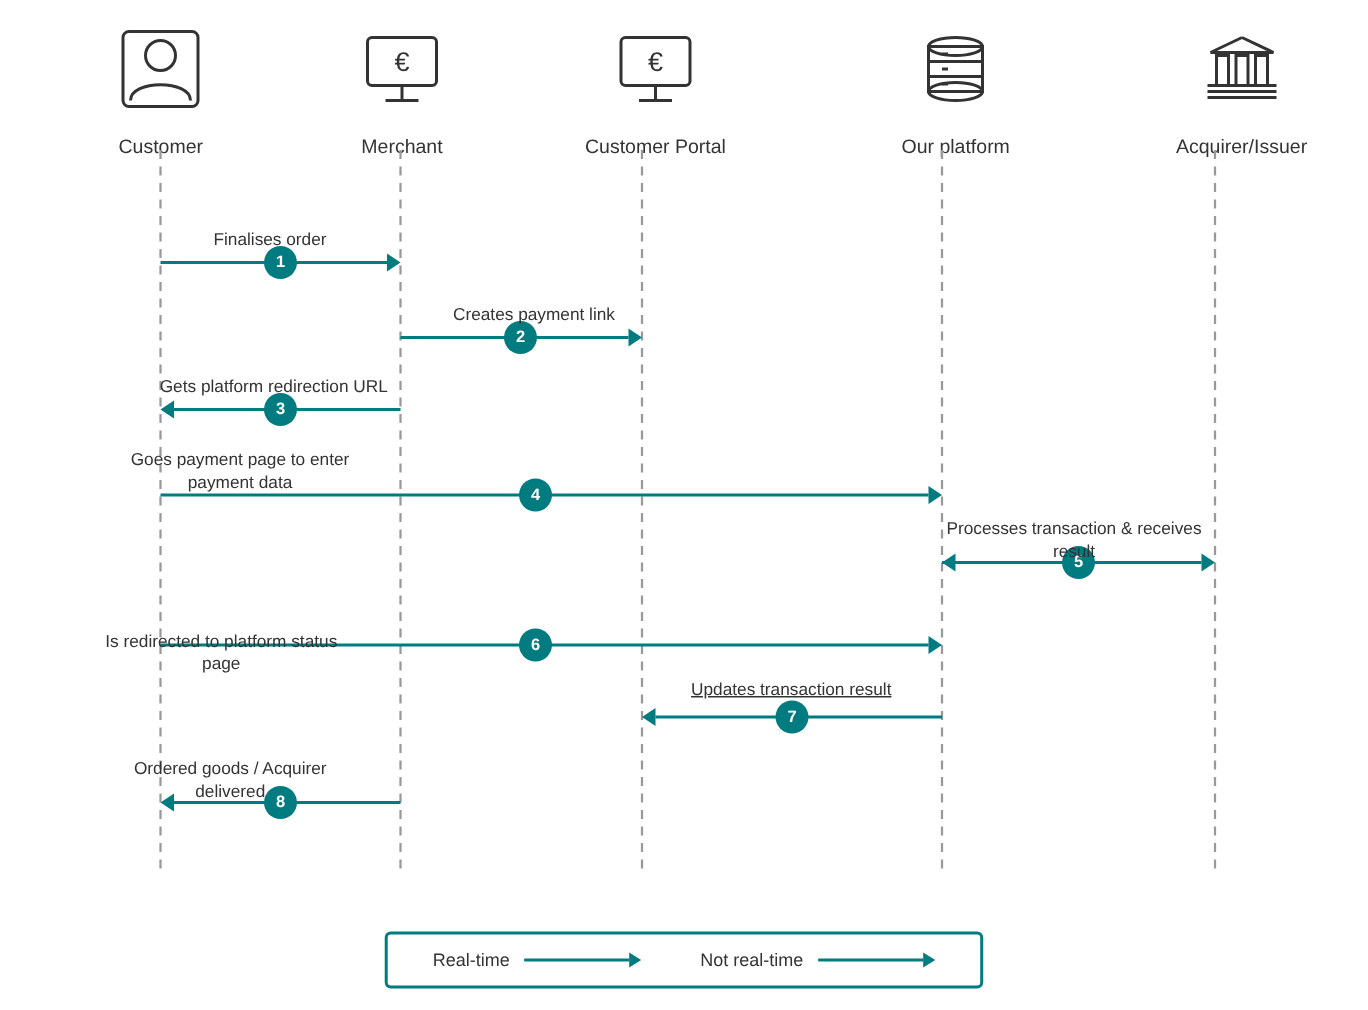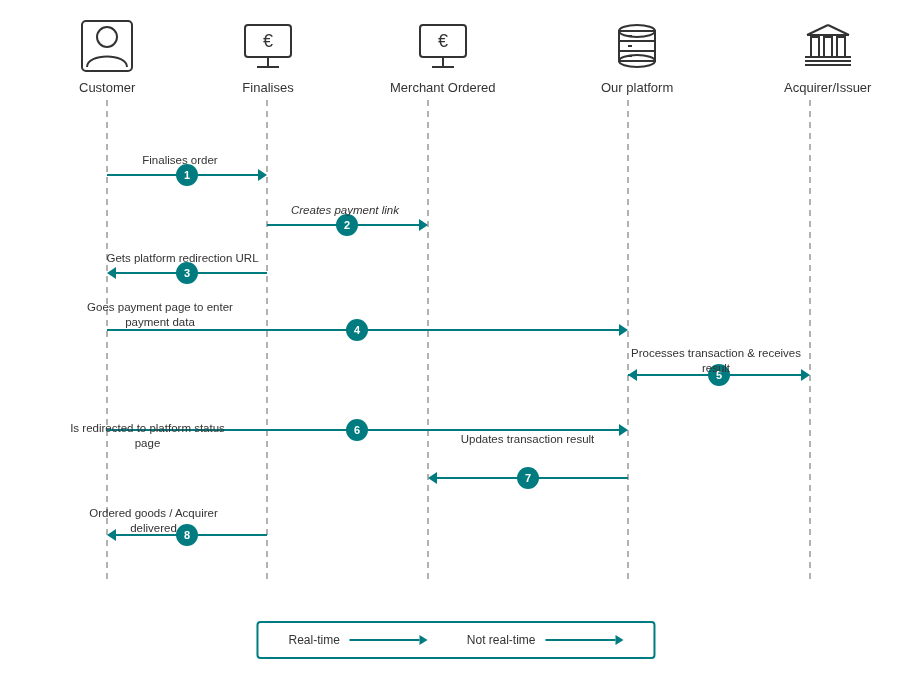--- a/index.html
+++ b/index.html
@@ -25,21 +25,21 @@
       top: 18px;
     }
     .actor-icon {
       width: 56px;
       height: 56px;
       display: flex;
       align-items: center;
       justify-content: center;
     }
     .actor-label {
-      margin-top: 6px;
+      margin-top: 16px;
       font-size: 13px;
       color: #333;
       text-align: center;
       white-space: nowrap;
     }
     .arrow-label {
       position: absolute;
       font-size: 11.5px;
       color: #333;
       text-align: center;
@@ -119,33 +119,33 @@
 
   <div class="actor" style="left: 240px;">
     <div class="actor-icon">
       <svg class="icon" viewBox="0 0 54 54" fill="none">
         <rect x="4" y="6" width="46" height="32" rx="3" stroke="#333" stroke-width="2" fill="none"></rect>
         <line x1="27" y1="38" x2="27" y2="48" stroke="#333" stroke-width="2"></line>
         <line x1="16" y1="48" x2="38" y2="48" stroke="#333" stroke-width="2"></line>
         <text x="27" y="28" text-anchor="middle" font-size="18" fill="#333" font-family="Arial">€</text>
       </svg>
     </div>
-    <div class="actor-label">Finalises</div>
+    <div class="actor-label">Merchant</div>
   </div>
 
   <div class="actor" style="left: 390px;">
     <div class="actor-icon">
       <svg class="icon" viewBox="0 0 54 54" fill="none">
         <rect x="4" y="6" width="46" height="32" rx="3" stroke="#333" stroke-width="2" fill="none"></rect>
         <line x1="27" y1="38" x2="27" y2="48" stroke="#333" stroke-width="2"></line>
         <line x1="16" y1="48" x2="38" y2="48" stroke="#333" stroke-width="2"></line>
         <text x="27" y="28" text-anchor="middle" font-size="18" fill="#333" font-family="Arial">€</text>
       </svg>
     </div>
-    <div class="actor-label">Merchant Ordered</div>
+    <div class="actor-label">Customer Portal</div>
   </div>
 
   <div class="actor" style="left: 784px;">
     <div class="actor-icon">
       <svg class="icon" viewBox="0 0 54 54" fill="none">
         <line x1="27" y1="6" x2="6" y2="16" stroke="#333" stroke-width="2"></line>
         <line x1="27" y1="6" x2="48" y2="16" stroke="#333" stroke-width="2"></line>
         <line x1="6" y1="16" x2="48" y2="16" stroke="#333" stroke-width="2"></line>
         <rect x="10" y="18" width="8" height="20" stroke="#333" stroke-width="2" fill="none"></rect>
         <rect x="23" y="18" width="8" height="20" stroke="#333" stroke-width="2" fill="none"></rect>
@@ -211,36 +211,36 @@
     <polygon points="437,472 428,478 437,484" fill="#007b7f"></polygon>
 
     <line x1="267" y1="535" x2="116" y2="535" stroke="#007b7f" stroke-width="2"></line>
     <polygon points="116,529 107,535 116,541" fill="#007b7f"></polygon>
   </svg>
 
   <div class="step-circle" style="left:176px;top:164px;">1</div>
   <div class="arrow-label" style="left:120px;top:153px;width:120px;text-align:center;">Finalises order</div>
 
   <div class="step-circle" style="left:336px;top:214px;">2</div>
-  <div class="arrow-label" style="left:280px;top:203px;width:130px;text-align:center;font-style:italic;">Creates payment link</div>
+  <div class="arrow-label" style="left:280px;top:203px;width:130px;text-align:right;">Creates payment link</div>
 
   <div class="step-circle" style="left:176px;top:262px;">3</div>
   <div class="arrow-label" style="left:100px;top:251px;width:165px;text-align:center;">Gets platform redirection URL</div>
 
   <div class="step-circle" style="left:346px;top:319px;">4</div>
   <div class="arrow-label" style="left:80px;top:300px;width:160px;text-align:center;">Goes payment page to enter payment data</div>
 
   <div class="step-circle" style="left:708px;top:364px;">5</div>
   <div class="arrow-label" style="left:626px;top:346px;width:180px;text-align:center;">Processes transaction &amp; receives result</div>
 
   <div class="step-circle" style="left:346px;top:419px;">6</div>
   <div class="arrow-label" style="left:60px;top:403px;width:175px;text-align:center;margin-top:18px;">Is redirected to platform status page</div>
 
   <div class="step-circle" style="left:517px;top:467px;">7</div>
-  <div class="arrow-label" style="left:440px;top:432px;width:175px;text-align:center;">Updates transaction result</div>
+  <div class="arrow-label" style="left:440px;top:453px;width:175px;text-align:center;text-decoration:underline;">Updates transaction result</div>
 
   <div class="step-circle" style="left:176px;top:524px;">8</div>
   <div class="arrow-label" style="left:66px;top:506px;width:175px;text-align:center;">Ordered goods / Acquirer delivered</div>
 
   <div class="legend" style="left:50%;transform:translateX(-50%);bottom:14px;gap:39px;">
     <div class="legend-item">
       <span>Real-time</span>
       <div class="legend-arrow">
         <div class="legend-line"></div>
         <div class="legend-arrowhead"></div>

